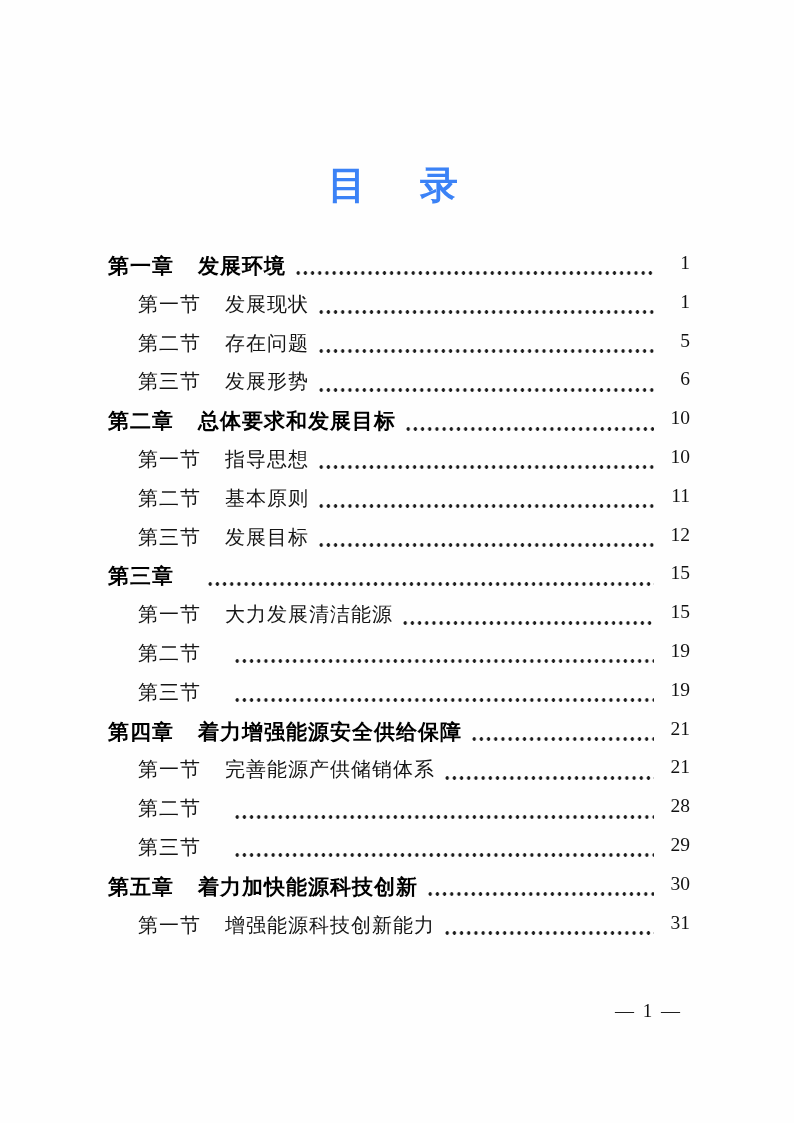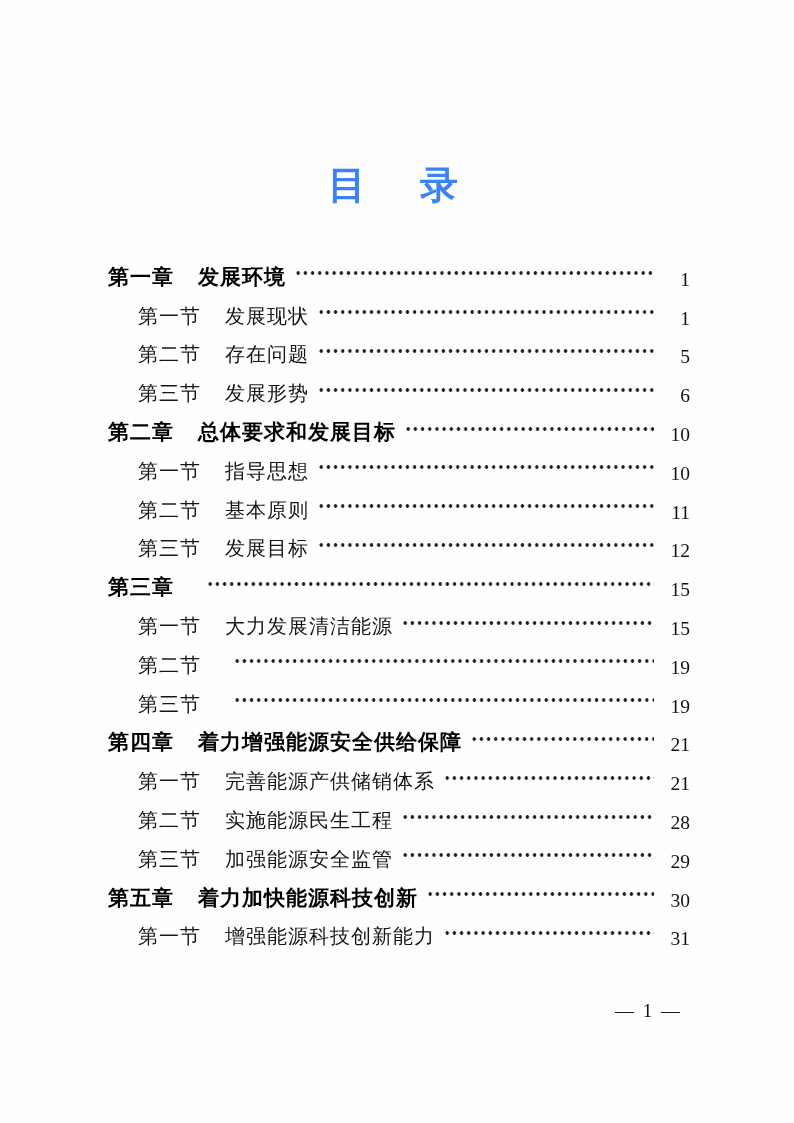--- a/index.html
+++ b/index.html
@@ -31,21 +31,21 @@
     line-height: 1.2;
   }
   .toc {
     position: absolute;
     top: 252px;
     left: 108px;
     width: 582px;
   }
   .toc-row {
     display: flex;
-    align-items: flex-end;
+    align-items: flex-start;
     height: 38.8px;
     white-space: nowrap;
   }
   .toc-row.chapter {
     font-family: "Liberation Sans", sans-serif;
     font-weight: 700;
     font-size: 21px;
     color: #000000;
     letter-spacing: 1px;
   }
@@ -178,27 +178,25 @@
     <span class="toc-page">21</span>
   </div>
       <div class="toc-row section">
     <span class="toc-label">第一节</span>
     <span class="toc-title">完善能源产供储销体系</span>
     <span class="dot-leader"></span>
     <span class="toc-page">21</span>
   </div>
       <div class="toc-row section">
     <span class="toc-label">第二节</span>
-    <span class="toc-title">实施能源民生工程</span>
     <span class="dot-leader"></span>
     <span class="toc-page">28</span>
   </div>
       <div class="toc-row section">
     <span class="toc-label">第三节</span>
-    <span class="toc-title">加强能源安全监管</span>
     <span class="dot-leader"></span>
     <span class="toc-page">29</span>
   </div>
       <div class="toc-row chapter">
     <span class="toc-label">第五章</span>
     <span class="toc-title">着力加快能源科技创新</span>
     <span class="dot-leader"></span>
     <span class="toc-page">30</span>
   </div>
       <div class="toc-row section">

